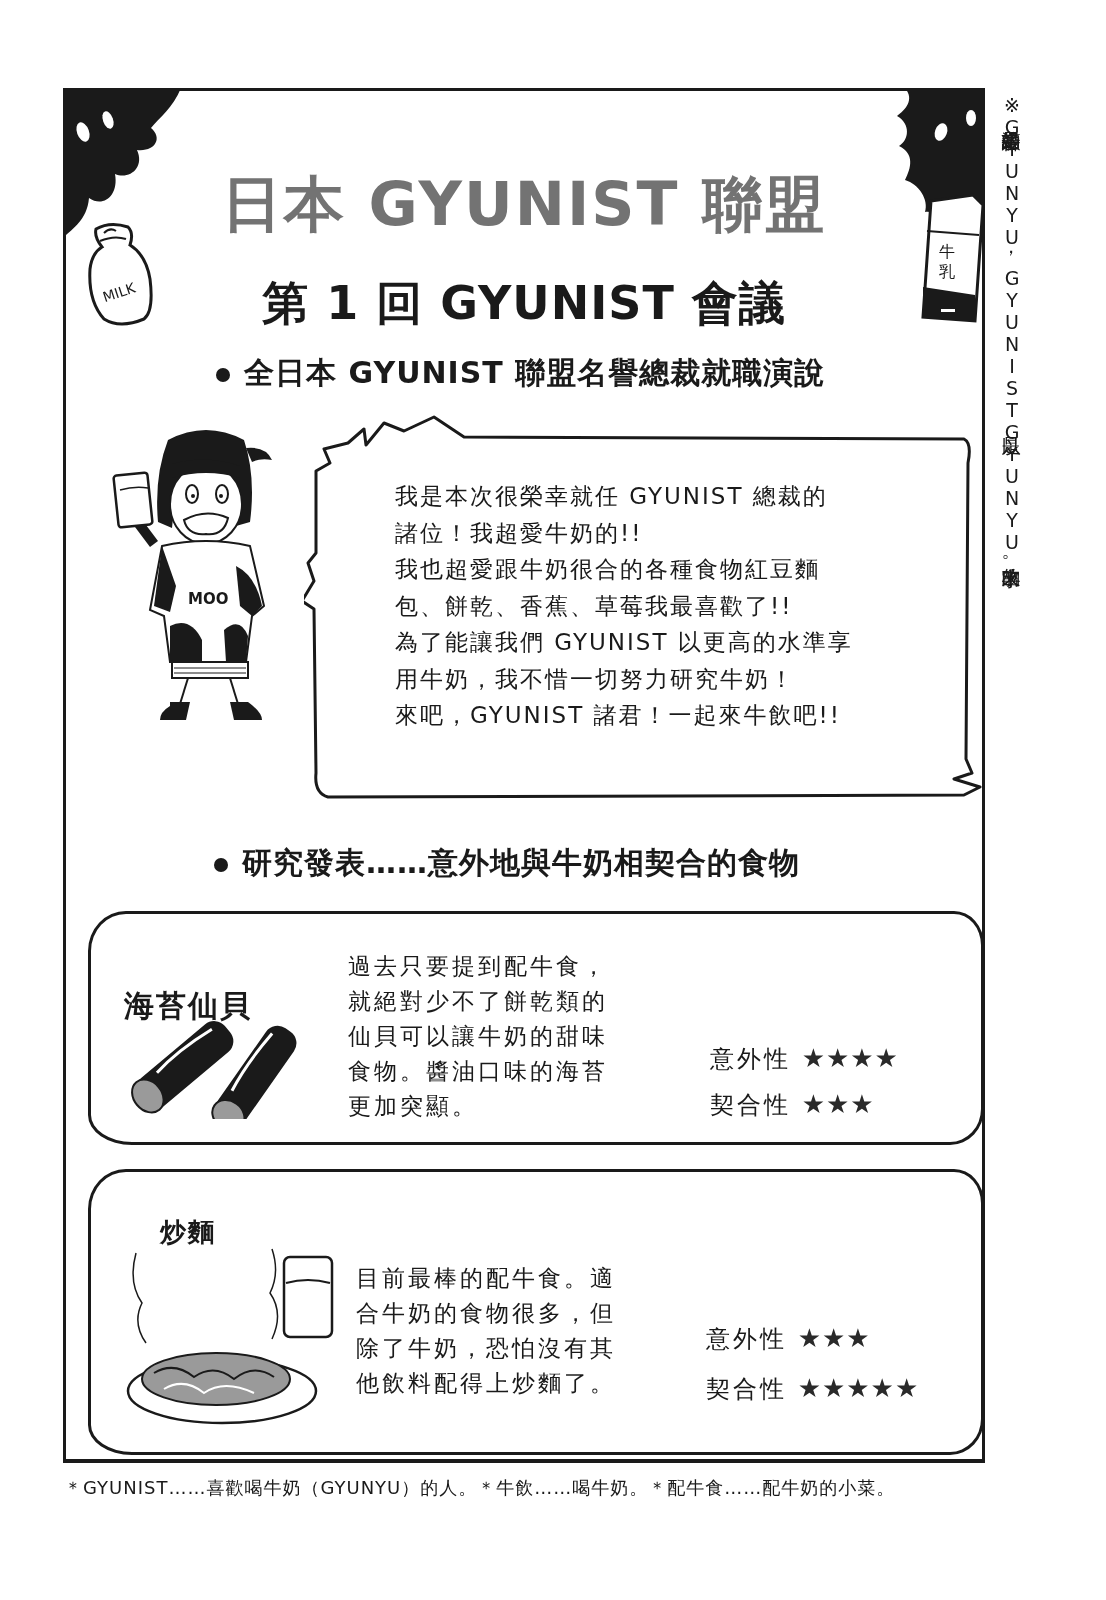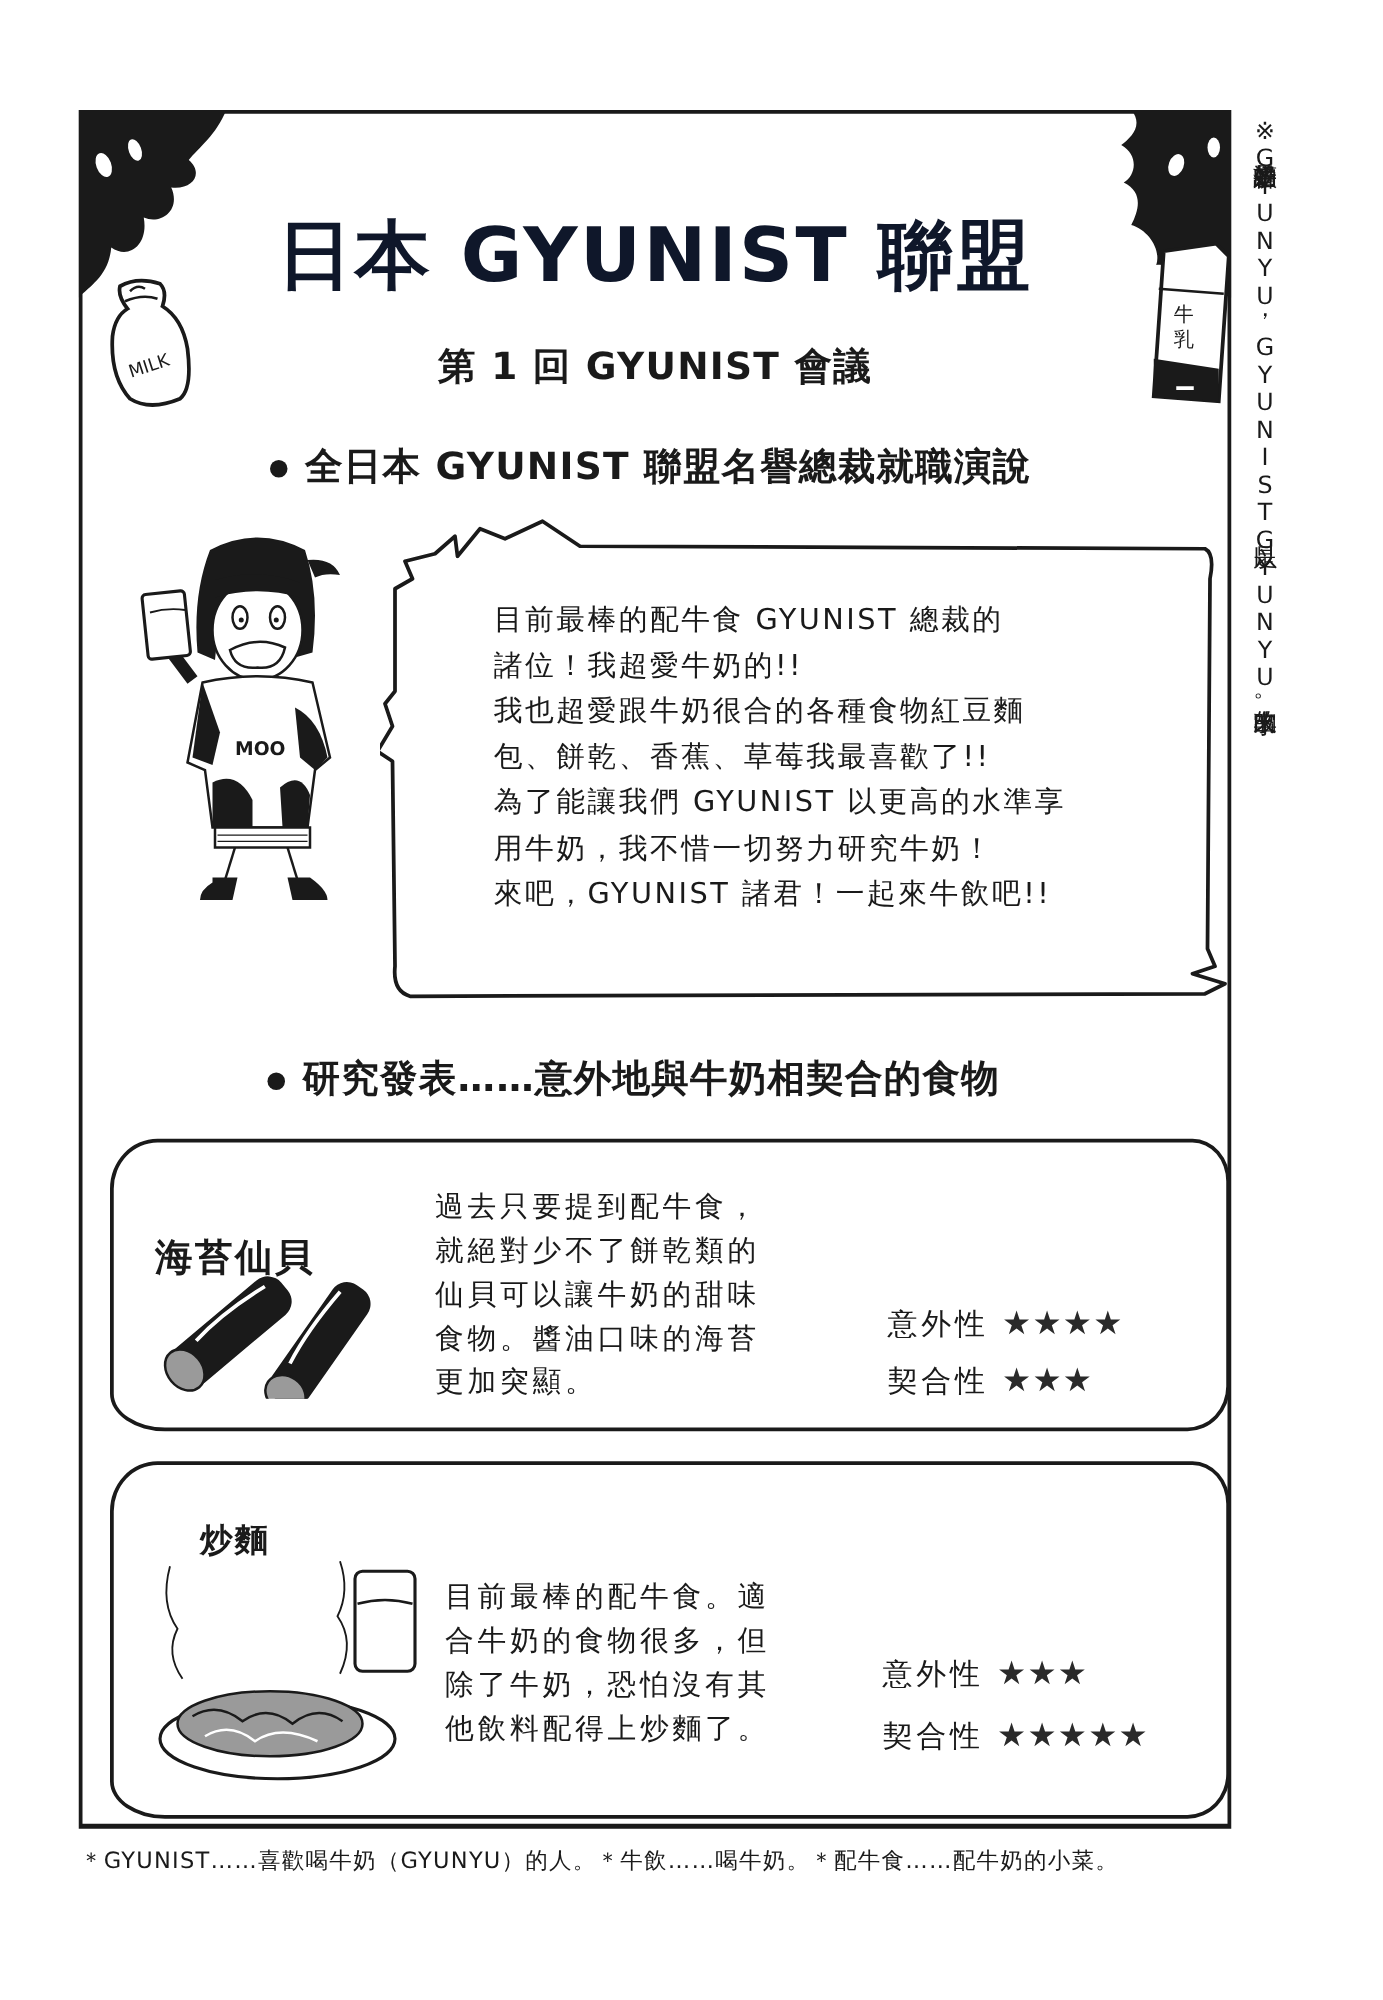--- a/index.html
+++ b/index.html
@@ -1,20 +1,20 @@
 <!DOCTYPE html>
 <html><head>
 <meta charset="utf-8">
 <style>
   html,body{margin:0;padding:0;background:#fff;}
   body{width:1106px;height:1600px;position:relative;overflow:hidden;font-family:"DejaVu Sans",sans-serif;color:#1a1a1a;}
   .frame{position:absolute;left:63px;top:88px;width:922px;height:1375px;border:3px solid #1a1a1a;border-bottom-width:4px;box-sizing:border-box;background:#fff;}
   .corner{position:absolute;}
-  .title{position:absolute;left:0;right:0;top:158px;text-align:center;font-size:60px;font-weight:bold;letter-spacing:2px;color:#0f172a;}
-  .subtitle{position:absolute;left:0;right:0;top:268px;text-align:center;font-size:30px;font-weight:bold;letter-spacing:1px;}
+  .title{position:absolute;left:0;right:0;top:158px;text-align:center;font-size:60px;font-weight:bold;letter-spacing:2px;color:#737373;}
+  .subtitle{position:absolute;left:0;right:0;top:268px;text-align:center;font-size:46px;font-weight:bold;letter-spacing:1px;}
   .section-head{position:absolute;font-size:30px;font-weight:bold;letter-spacing:1px;white-space:nowrap;}
   .section-head .dot{display:inline-block;width:14px;height:14px;border-radius:50%;background:#1a1a1a;margin-right:14px;vertical-align:middle;}
   .speech{position:absolute;left:395px;top:478px;width:560px;font-size:23px;line-height:36.5px;letter-spacing:2px;}
   .speech div{white-space:nowrap;}
   .box{position:absolute;border:3px solid #1a1a1a;border-radius:38px 30px 34px 44px/40px 34px 36px 30px;background:#fff;}
   .food-name{position:absolute;font-size:30px;font-weight:bold;letter-spacing:2px;}
   .food-desc{position:absolute;font-size:23px;line-height:35px;letter-spacing:3px;}
   .food-desc div{white-space:nowrap;}
   .rating{position:absolute;font-size:24px;letter-spacing:3px;white-space:nowrap;}
   .rating .stars{font-size:26px;letter-spacing:1px;color:#2a2a2a;}
@@ -157,21 +157,21 @@
     <span>意外性</span>
     <span class="stars">★★★</span>
   </div>
   <div class="rating" style="left:640px;top:1282px;">
     <span>契合性</span>
     <span class="stars">★★★★★</span>
   </div>
 </div>
 
 <div class="speech">
-  <div>目前最棒的配牛食 GYUNIST 總裁的</div>
+  <div>我是本次很榮幸就任 GYUNIST 總裁的</div>
   <div>諸位！我超愛牛奶的!!</div>
   <div>我也超愛跟牛奶很合的各種食物紅豆麵</div>
   <div>包、餅乾、香蕉、草莓我最喜歡了!!</div>
   <div>為了能讓我們 GYUNIST 以更高的水準享</div>
   <div>用牛奶，我不惜一切努力研究牛奶！</div>
   <div>來吧，GYUNIST 諸君！一起來牛飲吧!!</div>
 </div>
 
 <div class="footnote">＊GYUNIST……喜歡喝牛奶（GYUNYU）的人。＊牛飲……喝牛奶。＊配牛食……配牛奶的小菜。</div>
 

